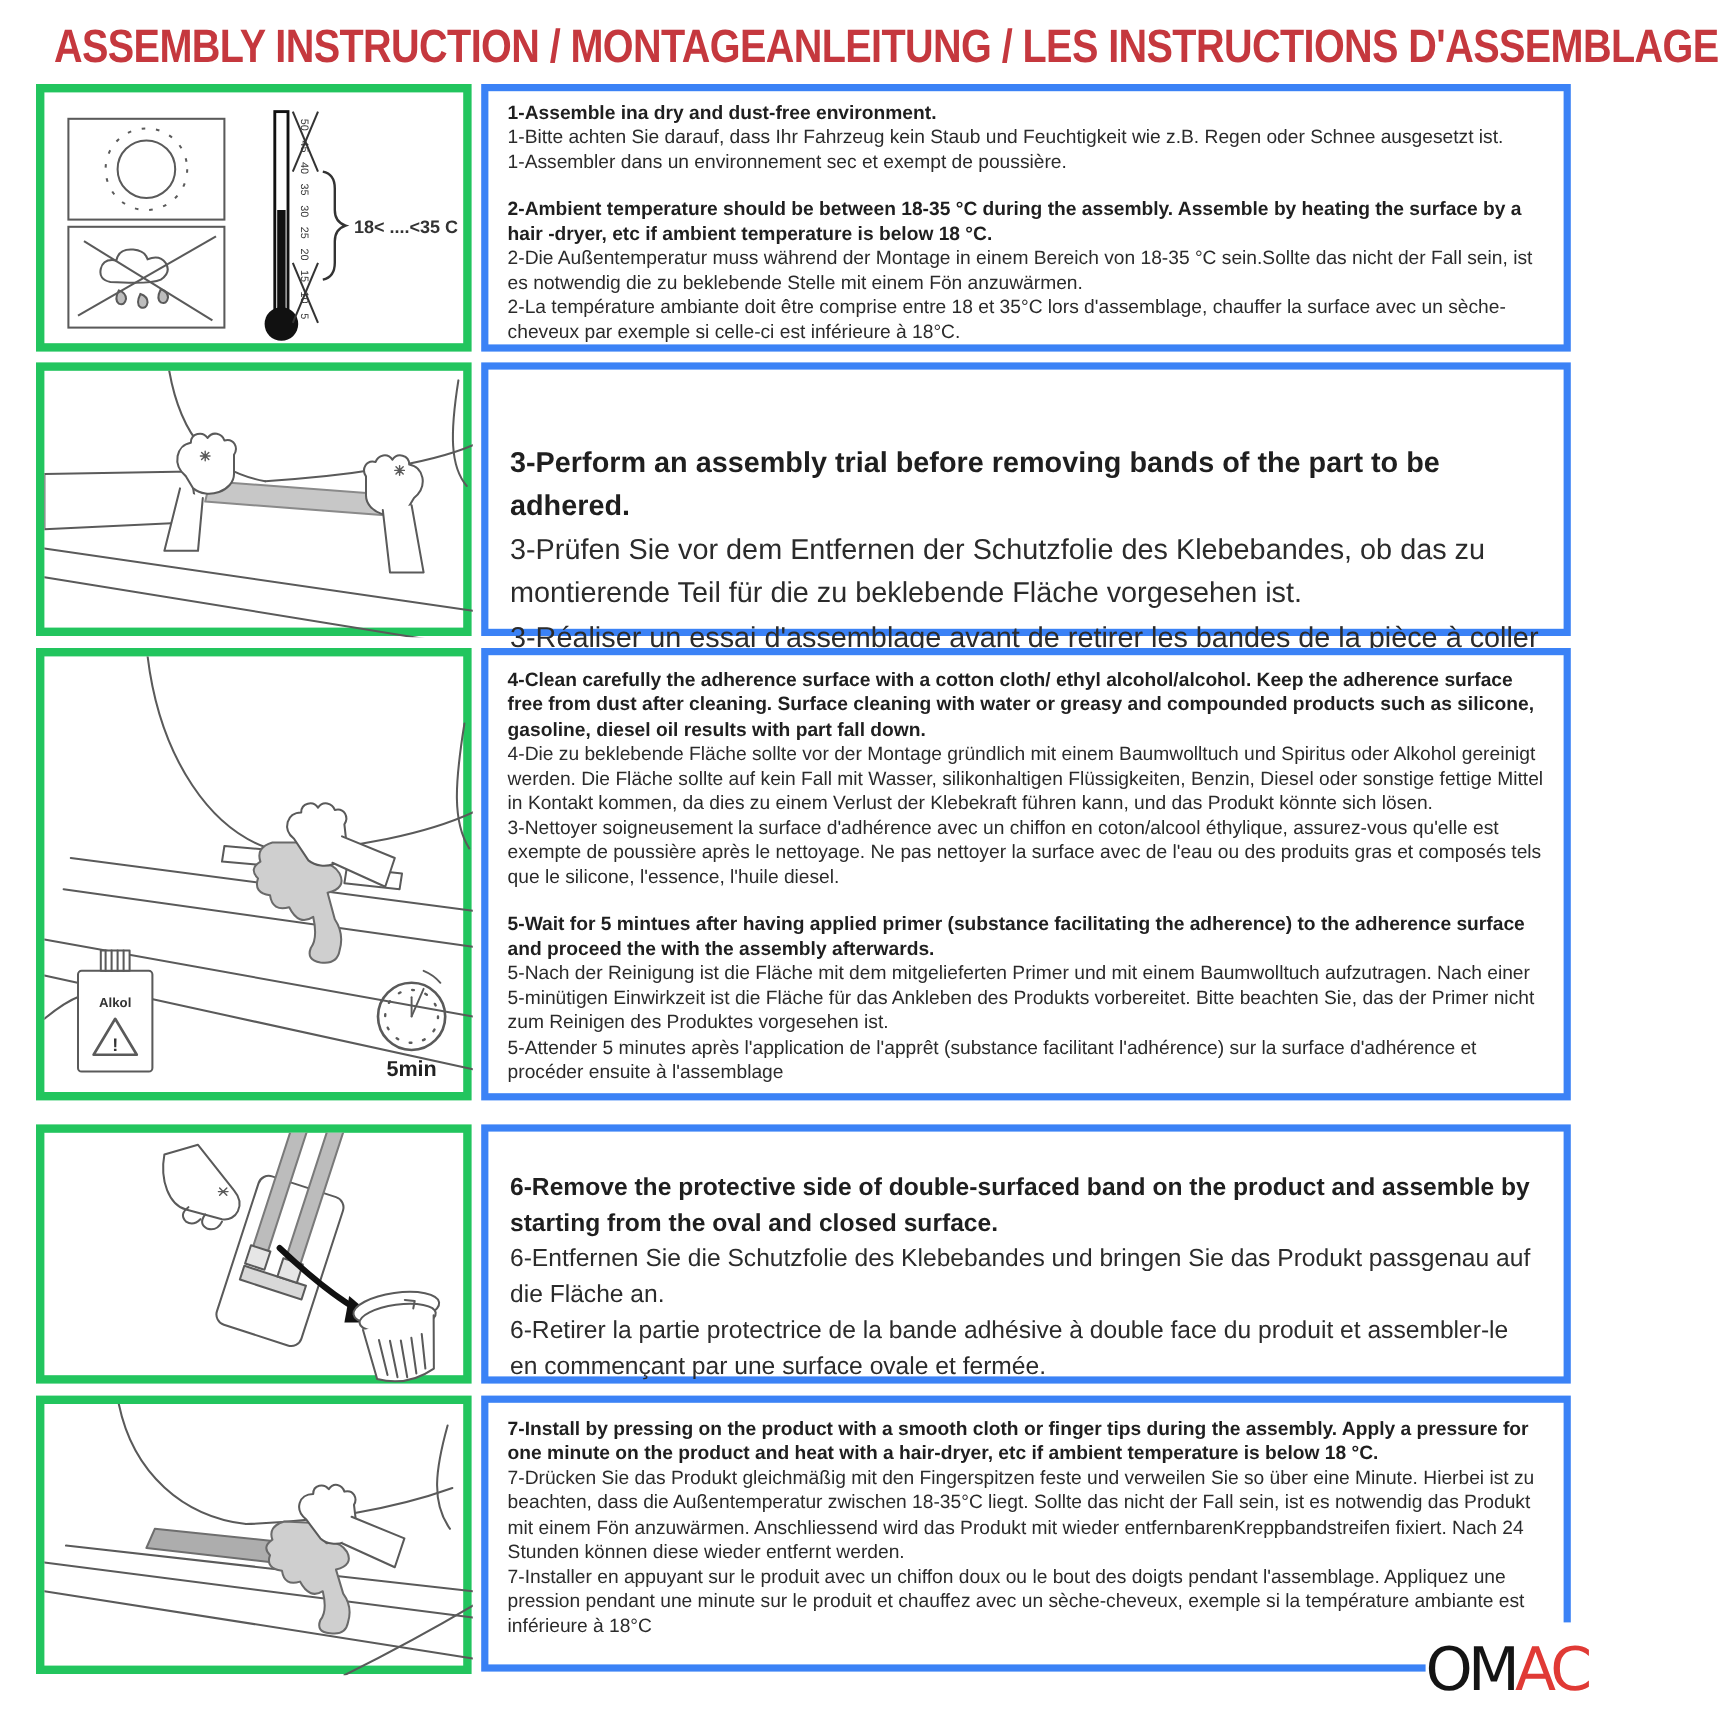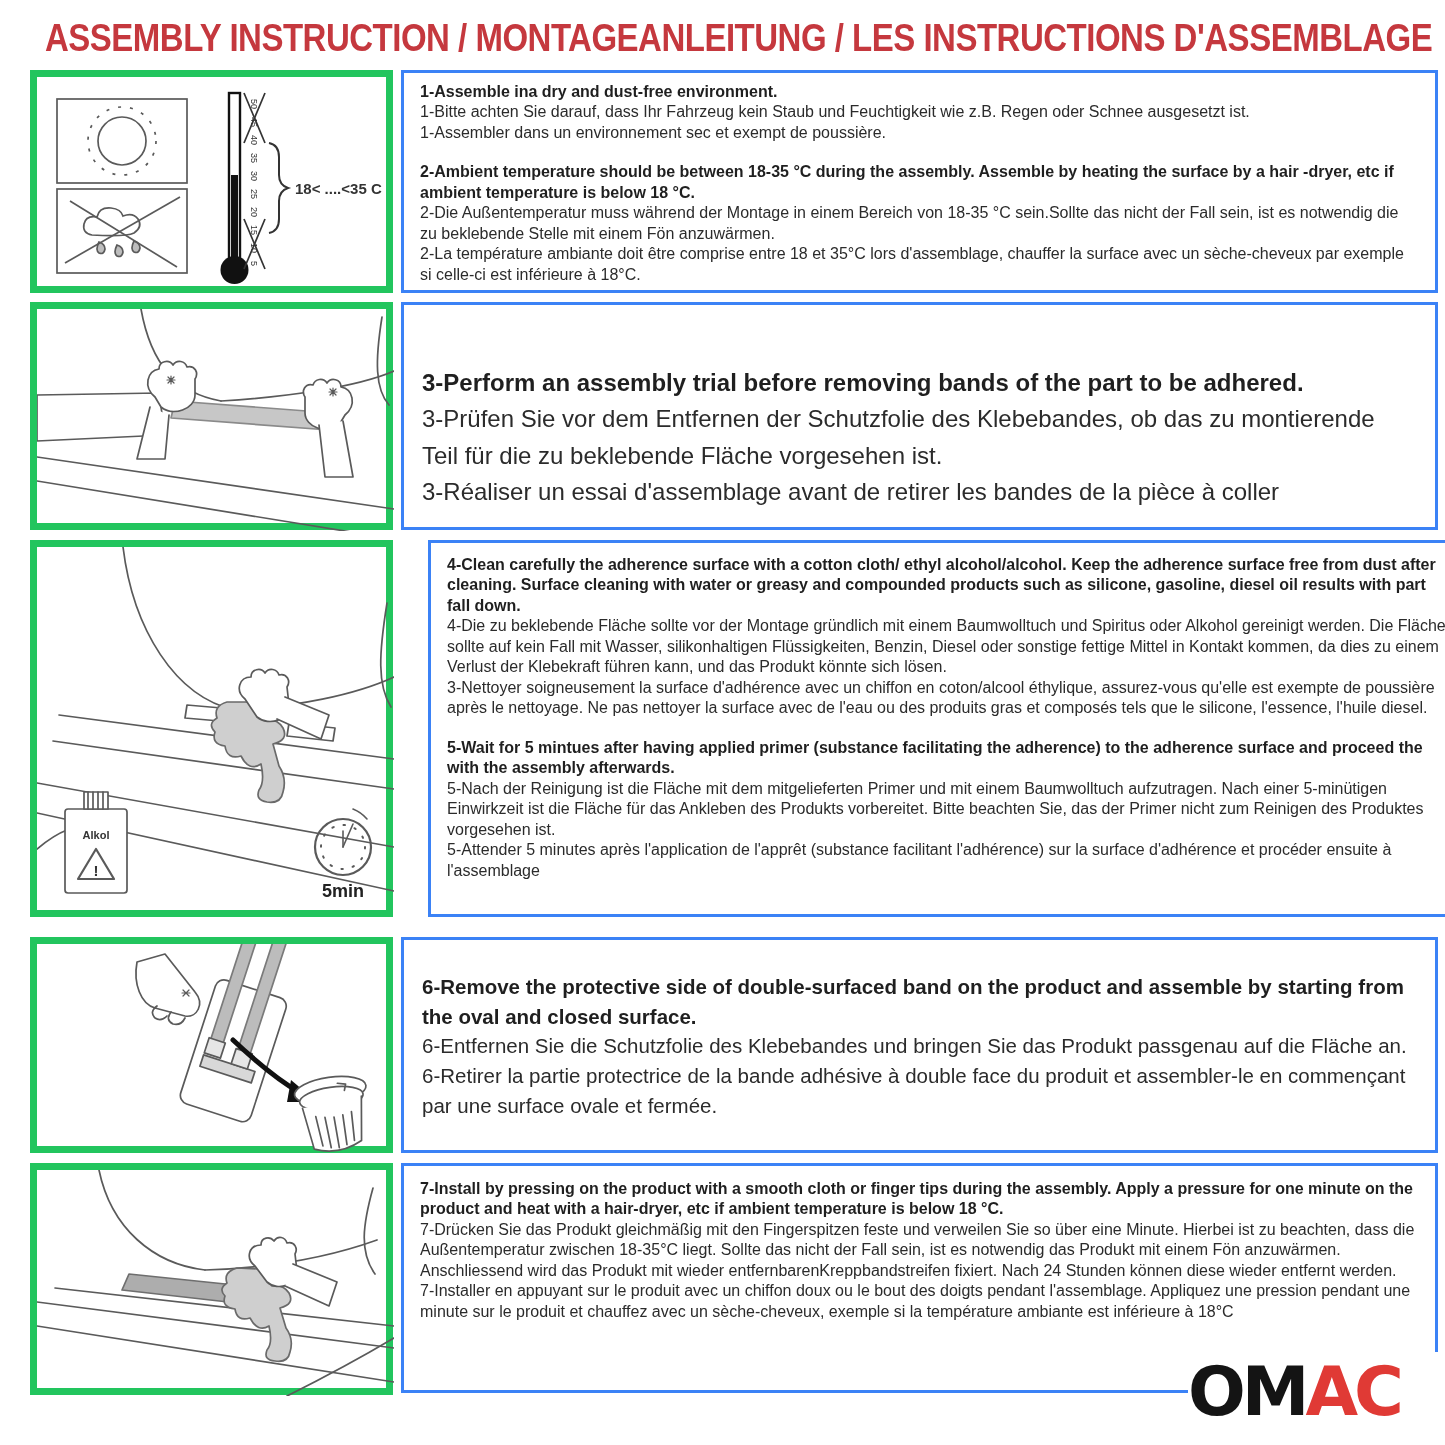--- a/index.html
+++ b/index.html
@@ -3,37 +3,37 @@
 <meta charset="utf-8">
 <style>
   html,body{margin:0;padding:0;background:#ffffff;}
   #page{position:relative;width:1445px;height:1445px;background:#fff;overflow:hidden;
         font-family:"Liberation Sans",sans-serif;color:#1f1f1f;}
   .title{position:absolute;left:45px;top:16px;width:1375px;white-space:nowrap;
          font-weight:700;font-size:33px;letter-spacing:-0.5px;
          transform:scaleY(1.18);transform-origin:left top;}
   .row{position:absolute;left:0;width:1445px;}
   .imgbox{position:absolute;left:30px;width:363px;background:#fff;border:7px solid #22c55e;box-sizing:border-box;}
-  .textbox{position:absolute;left:401px;width:1037px;background:#fff;border:3px solid #3b82f6;box-sizing:border-box;}
+  .textbox{position:absolute;left:401px;width:908px;background:#fff;border:6px solid #3b82f6;box-sizing:border-box;}
   .textbox .p{margin:0;}
   .fs-s{font-size:16px;line-height:1.28;}
   .fs-l{font-size:24px;line-height:1.52;}
   .fs-m{font-size:20.5px;line-height:1.45;}
   .b{font-weight:700;}
   .n{font-weight:400;color:#2b2b2b;}
   .gap{margin-top:19px !important;}
   .pad-s{padding:9px 16px;}
   .pad-3{padding:60px 20px 0 18px;}
-  .pad-45{padding:12px 16px;margin-left:27px;}
+  .pad-45{padding:12px 16px;}
   .pad-6{padding:32px 20px 0 18px;}
   .pad-7{padding:13px 16px;}
   svg{display:block;}
   .logo{position:absolute;left:1188px;top:1352px;width:254px;height:78px;background:#fff;
         display:flex;align-items:center;justify-content:flex-start;z-index:5;
-        font-family:"DejaVu Sans",sans-serif;font-weight:700;font-size:68px;letter-spacing:-4px;
+        font-family:"DejaVu Sans",sans-serif;font-weight:400;font-size:50px;letter-spacing:-4px;
         transform-origin:left center;}
   .logo .blk{color:#141414;}
   .logo .red{color:#e03a35;}
 </style>
 </head>
 <body>
 
 <div id="page">
 
   <div class="title" style="color:#c5383e;">ASSEMBLY INSTRUCTION / MONTAGEANLEITUNG / LES INSTRUCTIONS D'ASSEMBLAGE</div>

